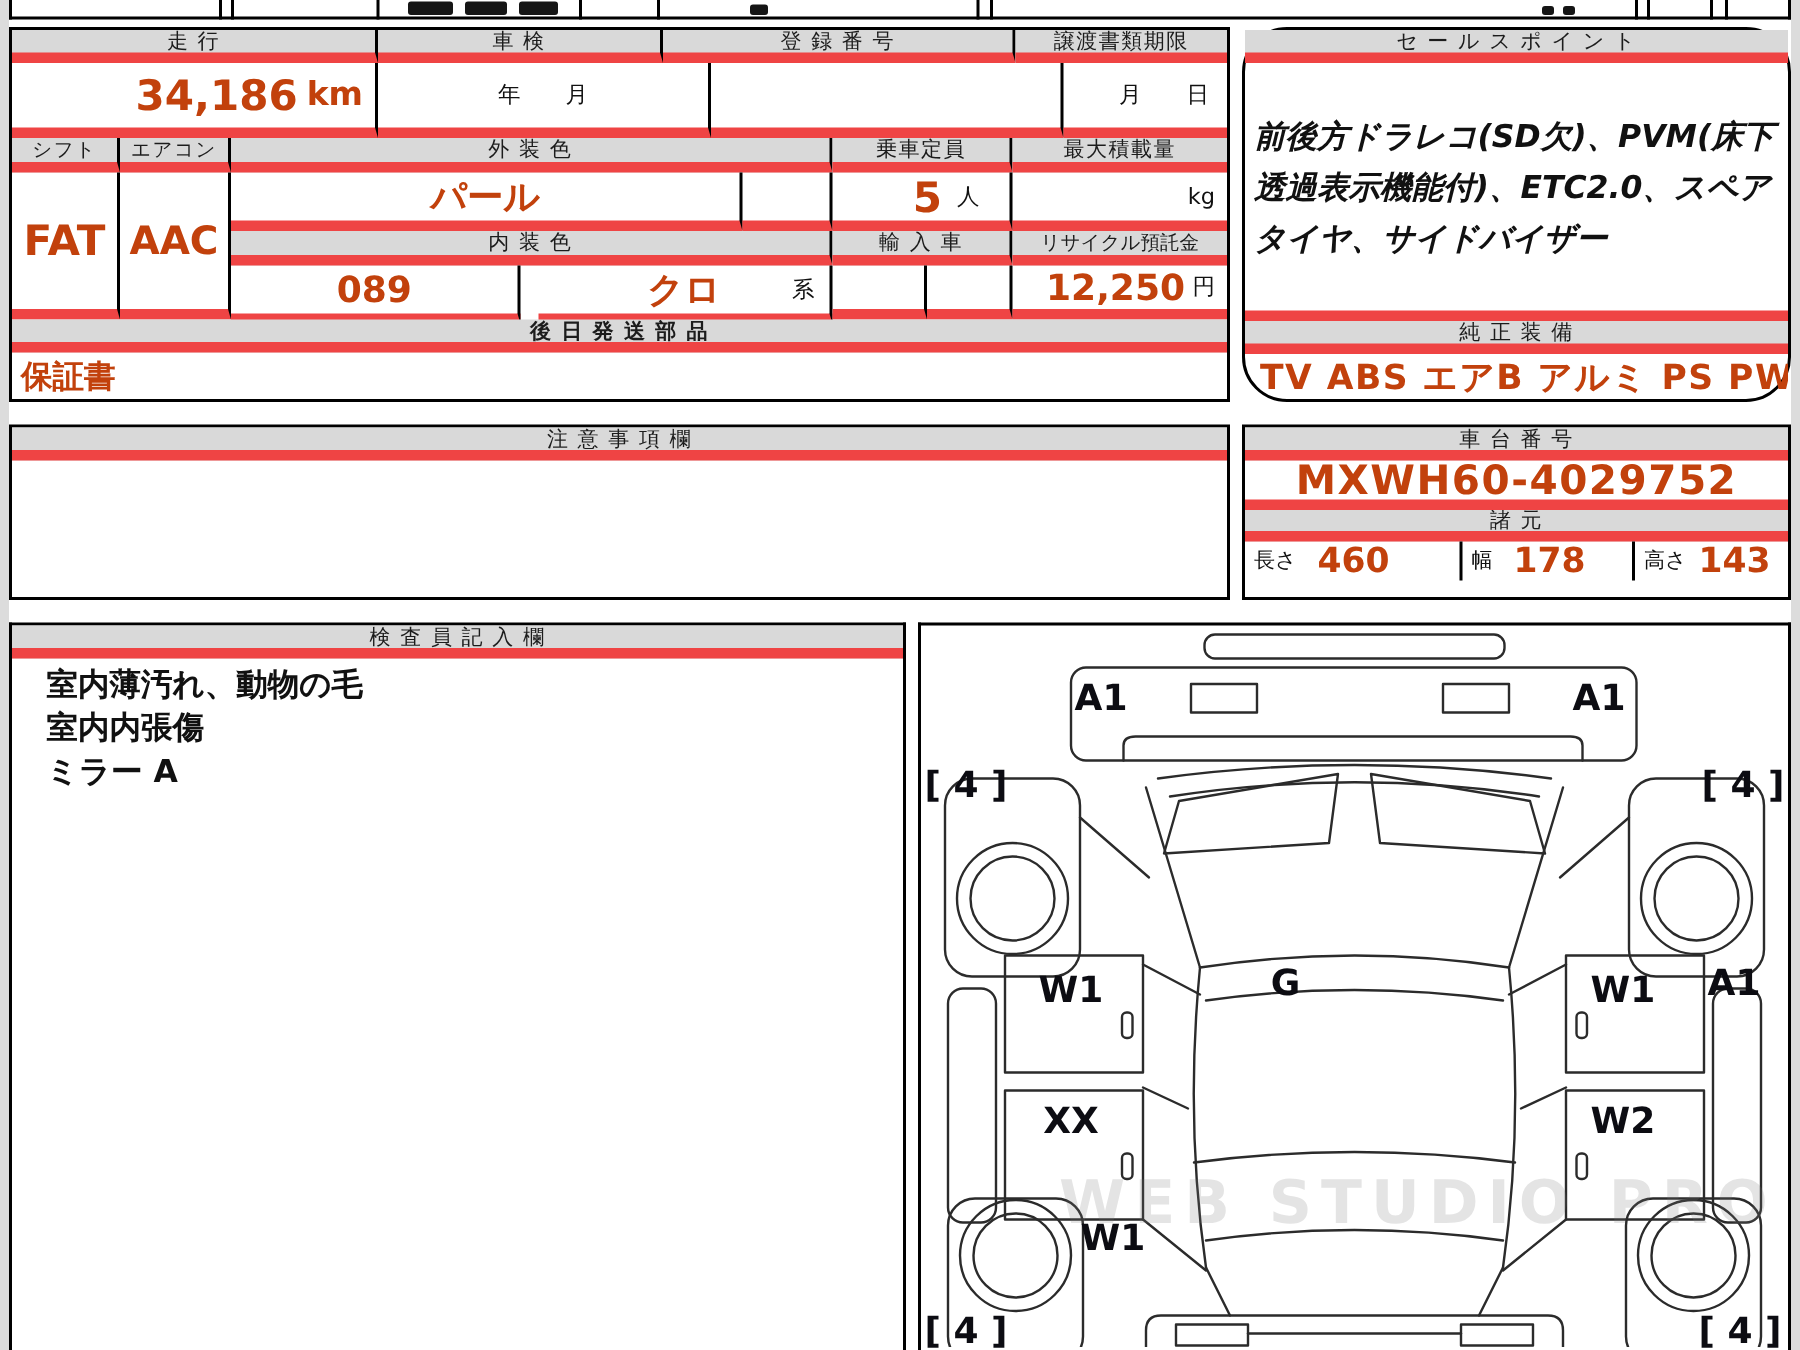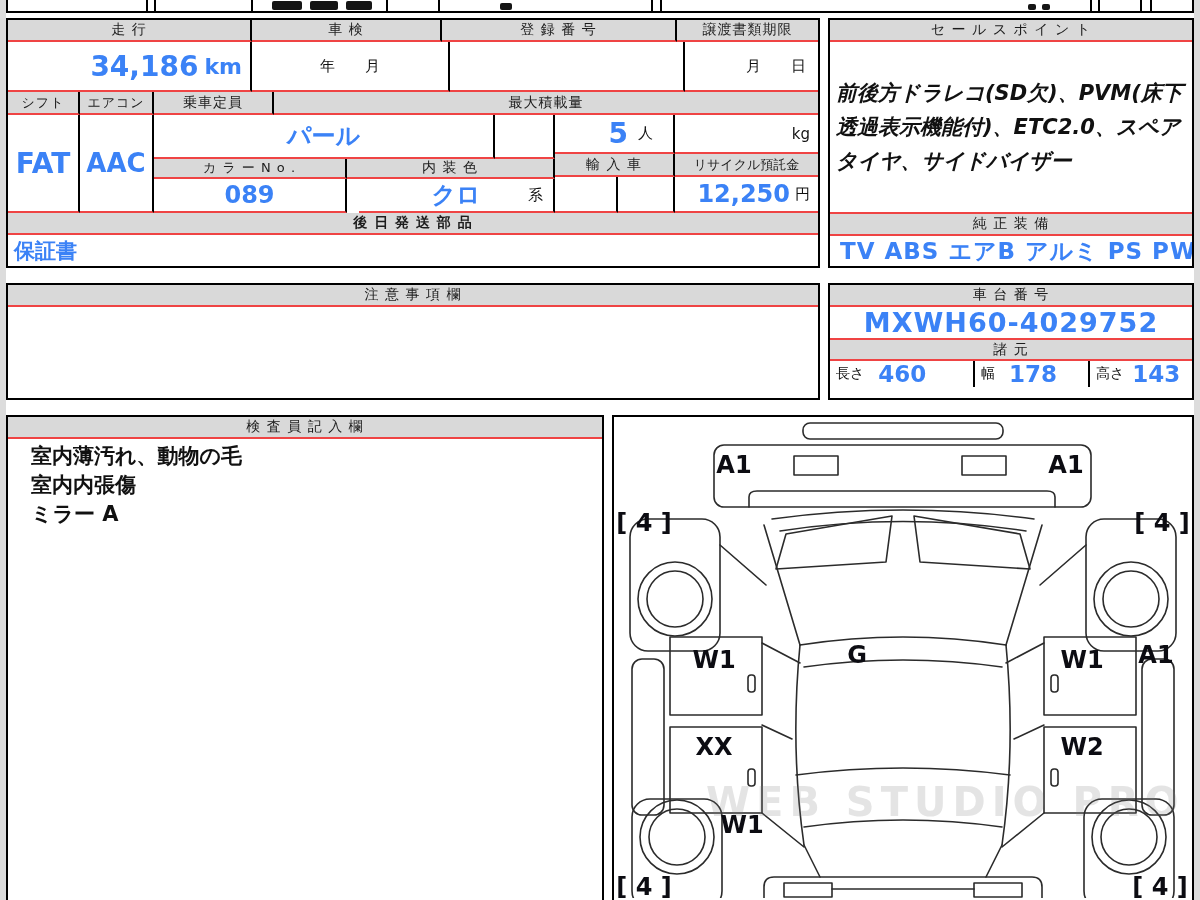--- a/index.html
+++ b/index.html
@@ -12,22 +12,22 @@
   .abs{position:absolute;}
   .frame{background:#dcdcdc;}
   .sec{position:absolute;background:#fff;border:2px solid #000;box-sizing:border-box;}
   .noBottom{border-bottom:none;}
   .row{display:flex;box-sizing:border-box;}
   .col{display:flex;flex-direction:column;box-sizing:border-box;}
   .c{box-sizing:border-box;display:flex;align-items:center;justify-content:center;
      overflow:hidden;white-space:nowrap;position:relative;}
   .hd{background:#d9d9d9;font-size:14px;letter-spacing:1px;color:#1c1c1c;}
   .br{border-right:2px solid #000;}
-  .bb{border-bottom:2px solid #ef4444;}
-  .v{font-weight:bold;color:#3b82f6;}
+  .bb{border-bottom:7px solid #ef4444;}
+  .v{font-weight:bold;color:#c2410c;}
   .small{font-size:15px;font-weight:normal;}
   .right{justify-content:flex-end;}
   .left{justify-content:flex-start;}
   .line{position:absolute;background:#000;}
   .frag{position:absolute;background:#151515;border-radius:2px;}
   .mk{position:absolute;transform:translate(-50%,-50%);font-weight:bold;font-size:24px;color:#0c0c12;white-space:nowrap;}
   .notesLine{display:block;font-weight:bold;font-size:21px;line-height:29px;margin-left:15px;}
   .salesText{font-weight:bold;font-size:21px;line-height:34px;white-space:normal;
              word-break:break-all;padding:0 6px;}
   .watermark{position:absolute;font-weight:bold;font-size:40px;letter-spacing:6px;
@@ -69,42 +69,42 @@
     <div class="c hd br bb" style="width:190px;">車 検</div>
     <div class="c hd br bb" style="width:235px;">登 録 番 号</div>
     <div class="c hd bb" style="flex:1;">譲渡書類期限</div>
   </div>
 
   <div class="row" style="height:50px;">
     <div class="c br bb right" style="width:244px;padding-right:8px;">
       <span class="v" style="font-size:28px;">34,186</span>
       <span class="v" style="font-size:22px;margin-left:6px;">km</span>
     </div>
-    <div class="c br bb" style="width:198px;font-size:15px;">年　　月</div>
+    <div class="c br bb" style="width:222px;font-size:15px;">年　　月</div>
     <div class="c br bb" style="width:235px;"></div>
     <div class="c bb right" style="flex:1;font-size:15px;padding-right:12px;">月　　日</div>
   </div>
 
   <div class="row" style="height:23px;">
     <div class="c hd br bb" style="width:72px;font-size:13px;">シフト</div>
     <div class="c hd br bb" style="width:74px;font-size:13px;">エアコン</div>
+    <div class="c hd br bb" style="width:401px;">外 装 色</div>
     <div class="c hd br bb" style="width:120px;font-size:14px;">乗車定員</div>
     <div class="c hd bb" style="flex:1;font-size:14px;">最大積載量</div>
   </div>
 
   <div class="row" style="height:98px;">
     <div class="c v br bb" style="width:72px;font-size:28px;">FAT</div>
     <div class="c v br bb" style="width:74px;font-size:26px;">AAC</div>
     <div class="col" style="width:401px;">
       <div class="row" style="height:52px;">
         <div class="c v br bb" style="width:341px;font-size:24px;">パール</div>
         <div class="c br bb" style="flex:1;"></div>
       </div>
       <div class="row" style="height:23px;">
-        <div class="c hd br bb" style="width:193px;font-size:13px;">カ ラ ー N o .</div>
         <div class="c hd br bb" style="flex:1;">内 装 色</div>
       </div>
       <div class="row" style="flex:1;gap:12px;">
         <div class="c v br bb" style="width:193px;font-size:24px;">089</div>
         <div class="c br bb" style="flex:1;">
           <span class="v" style="font-size:24px;">クロ</span>
           <span style="position:absolute;right:10px;bottom:6px;font-size:15px;">系</span>
         </div>
       </div>
     </div>
@@ -133,21 +133,21 @@
   </div>
 
   <div class="row" style="height:22px;font-weight:bold;">
     <div class="c hd bb" style="flex:1;">後 日 発 送 部 品</div>
   </div>
   <div class="row" style="flex:1;height:31px;">
     <div class="c v left" style="flex:1;font-size:21px;padding-left:6px;">保証書</div>
   </div>
 </div>
 
-<div class="sec" style="left:828px;top:18px;width:366px;height:250px;">
+<div class="sec" style="left:828px;top:18px;width:366px;height:250px;border-radius:30px;">
   <div class="c hd bb" style="height:22px;">セ ー ル ス ポ イ ン ト</div>
   <div class="c bb" style="height:172px;align-items:center;font-style:italic;">
     <div class="salesText">前後方ドラレコ(SD欠)、PVM(床下透過表示機能付)、ETC2.0、スペアタイヤ、サイドバイザー</div>
   </div>
   <div class="c hd bb" style="height:22px;">純 正 装 備</div>
   <div class="c v left" style="flex:1;font-size:23px;padding-left:10px;letter-spacing:1px;">TV ABS エアB アルミ PS PW</div>
 </div>
 
 <div class="sec" style="left:6px;top:283px;width:814px;height:117px;">
   <div class="c hd bb" style="height:22px;">注 意 事 項 欄</div>

